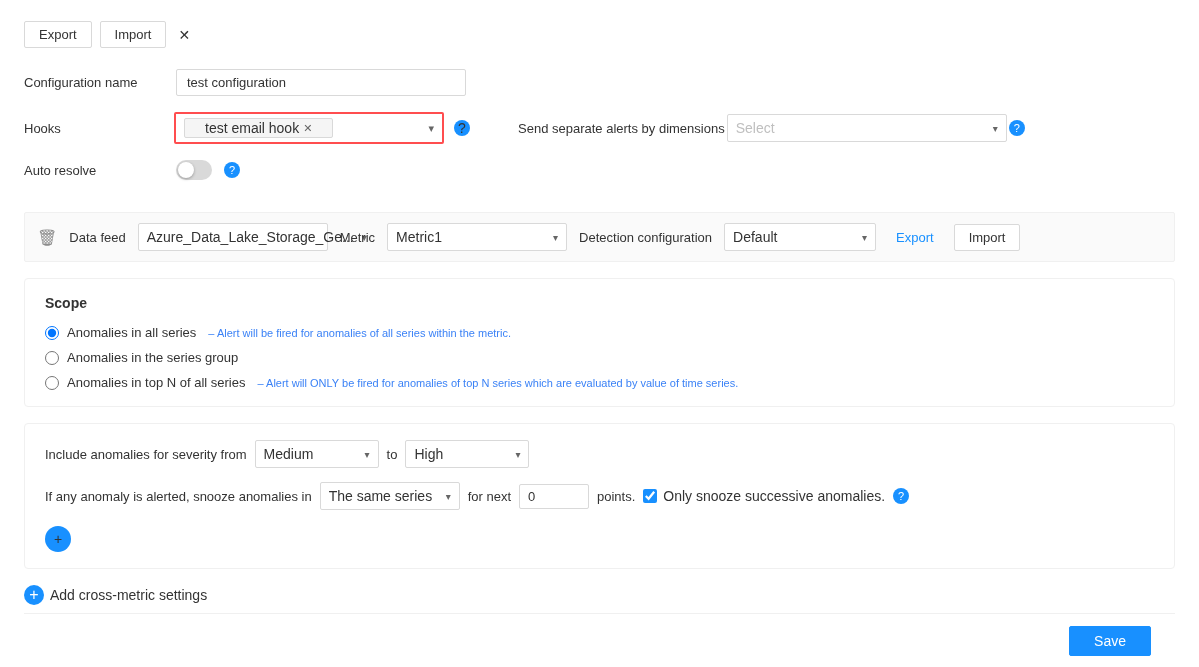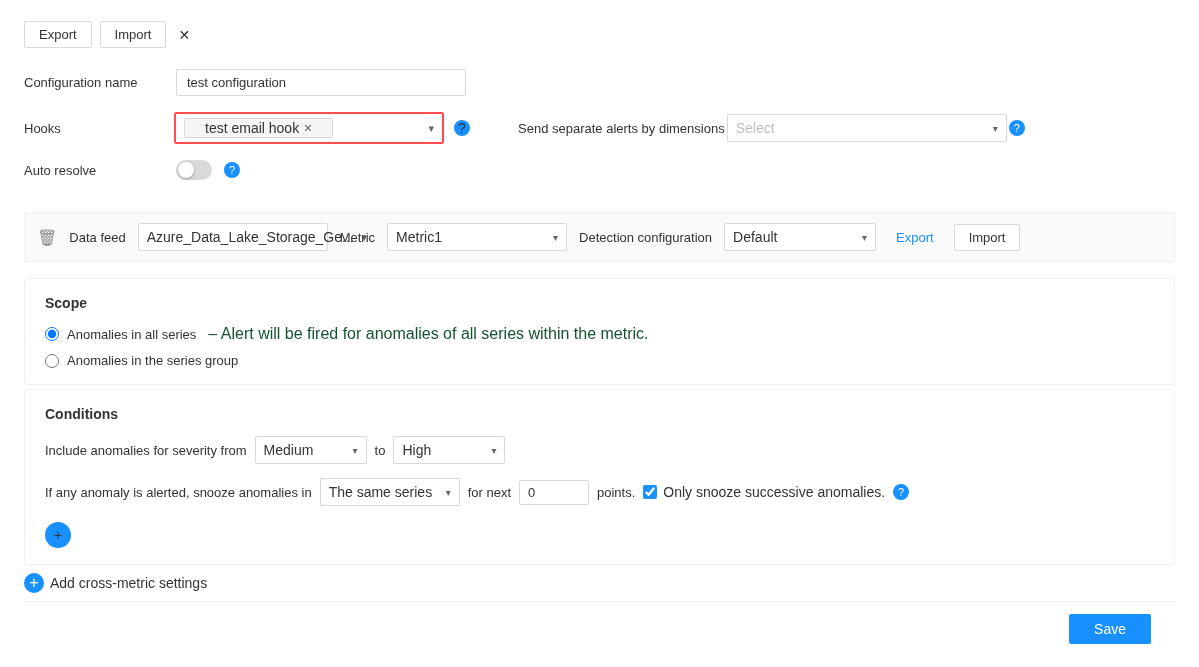--- a/index.html
+++ b/index.html
@@ -19,36 +19,36 @@
     .hooks-select { border: 2px solid #ff4d4f; border-radius: 2px; padding: 4px 8px; font-size: 13px; background: #fff; display: flex; align-items: center; width: 270px; position: relative; }
     .hooks-select-inner { display: flex; align-items: center; gap: 6px; flex: 1; }
     .hook-tag { background: #f5f5f5; border: 1px solid #d9d9d9; border-radius: 2px; padding: 1px 20px; font-size: 12px; display: flex; align-items: center; gap: 4px; }
     .hook-tag-close { cursor: pointer; color: #666; font-size: 11px; }
     .hooks-dropdown-arrow { color: #666; font-size: 11px; margin-left: auto; }
     .hooks-help { width: 16px; height: 16px; background: #1890ff; border-radius: 50%; color: #fff; font-size: 11px; display: flex; align-items: center; justify-content: center; cursor: pointer; flex-shrink: 0; }
     .send-separate-row { display: flex; align-items: center; gap: 2px; margin-left: 28px; text-align: center; }
     .send-separate-label { color: #333; font-size: 13px; }
     .select-dropdown { border: 1px solid #d9d9d9; border-radius: 2px; padding: 5px 8px; font-size: 13px; background: #fff; cursor: pointer; display: flex; align-items: center; justify-content: space-between; }
     .select-dropdown-large { width: 280px; }
-    .select-dropdown-small { width: 112px; text-align: center; }
+    .select-dropdown-small { width: 124px; text-align: center; }
     .select-dropdown-metric { width: 180px; }
     .select-dropdown-detection { width: 152px; }
     .select-arrow { color: #666; font-size: 10px; margin-left: 8px; }
     .help-icon { width: 16px; height: 16px; background: #1890ff; border-radius: 50%; color: #fff; font-size: 11px; display: flex; align-items: center; justify-content: center; cursor: pointer; flex-shrink: 0; }
     .toggle { width: 36px; height: 20px; background: #d9d9d9; border-radius: 10px; cursor: pointer; position: relative; flex-shrink: 0; }
     .toggle-knob { width: 16px; height: 16px; background: #fff; border-radius: 50%; position: absolute; top: 2px; left: 2px; box-shadow: 0 1px 3px rgba(0,0,0,0.3); }
     .data-feed-row { display: flex; align-items: center; gap: 12px; background: #fafafa; border: 1px solid #f0f0f0; padding: 10px 12px; border-radius: 2px; margin-bottom: 16px; }
     .trash-icon { color: #8c8c8c; cursor: pointer; font-size: 16px; }
-    .section-card { border: 1px solid #f0f0f0; border-radius: 4px; margin-bottom: 4px; padding: 16px 20px; }
+    .section-card { border: 1px solid #f0f0f0; border-radius: 4px; margin-bottom: 16px; padding: 16px 20px; }
     .section-title { font-size: 14px; font-weight: 600; color: #333; margin-bottom: 14px; }
     .radio-group { display: flex; flex-direction: column; gap: 10px; }
     .radio-item { display: flex; align-items: center; gap: 8px; }
     .radio-input { width: 14px; height: 14px; cursor: pointer; flex-shrink: 0; }
     .radio-label { font-size: 13px; color: #333; }
-    .radio-desc { font-size: 16px; color: #14532d; margin-left: 4px; }
+    .radio-desc { font-size: 11px; color: #3b82f6; margin-left: 4px; }
     .conditions-row { display: flex; align-items: center; gap: 8px; margin-bottom: 14px; flex-wrap: wrap; }
     .conditions-label { font-size: 13px; color: #333; }
     .snooze-row { display: flex; align-items: center; gap: 8px; flex-wrap: wrap; }
     .snooze-input { width: 70px; border: 1px solid #d9d9d9; border-radius: 2px; padding: 4px 8px; font-size: 13px; }
     .add-btn { width: 26px; height: 26px; background: #1890ff; border-radius: 50%; color: #fff; display: flex; align-items: center; justify-content: center; cursor: pointer; font-size: 18px; border: none; line-height: 1; }
     .add-cross-metric { display: flex; align-items: center; gap: 6px; color: #1890ff; cursor: pointer; font-size: 13px; margin-top: 8px; }
     .footer { display: flex; justify-content: flex-end; padding: 12px 24px; border-top: 1px solid #f0f0f0; margin-top: 8px; }
     .checkbox-label { display: flex; align-items: center; gap: 6px; font-size: 13px; color: #333; }
     input[type="checkbox"] { width: 14px; height: 14px; cursor: pointer; accent-color: #1890ff; }
     .label-text { font-size: 13px; color: #333; }
@@ -133,25 +133,29 @@
     <div class="radio-group">
       <div class="radio-item">
         <input type="radio" class="radio-input" name="scope" checked="" style="">
         <span class="radio-label">Anomalies in all series</span>
         <span class="radio-desc">– Alert will be fired for anomalies of all series within the metric.</span>
       </div>
       <div class="radio-item">
         <input type="radio" class="radio-input" name="scope" style="">
         <span class="radio-label">Anomalies in the series group</span>
       </div>
+      <div class="radio-item">
+        <input type="radio" class="radio-input" name="scope" style="">
+        <span class="radio-label">Anomalies in top N of all series</span>
+        <span class="radio-desc">– Alert will ONLY be fired for anomalies of top N series which are evaluated by value of time series.</span>
+      </div>
     </div>
   </div>
 
   <div class="section-card">
-    <div class="section-title">Conditions</div>
 
     <div class="conditions-row">
       <span class="conditions-label">Include anomalies for severity from</span>
       <div class="select-dropdown select-dropdown-small">
         <span>Medium</span>
         <span class="select-arrow">▾</span>
       </div>
       <span class="conditions-label">to</span>
       <div class="select-dropdown select-dropdown-small">
         <span>High</span>

